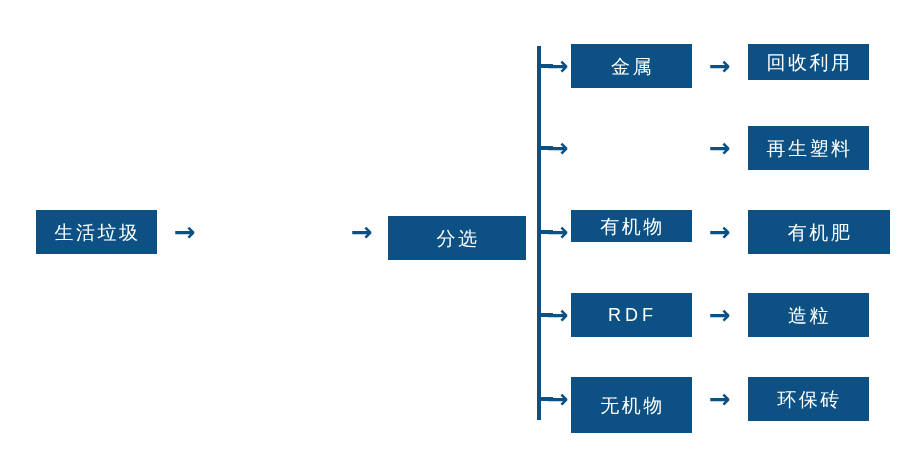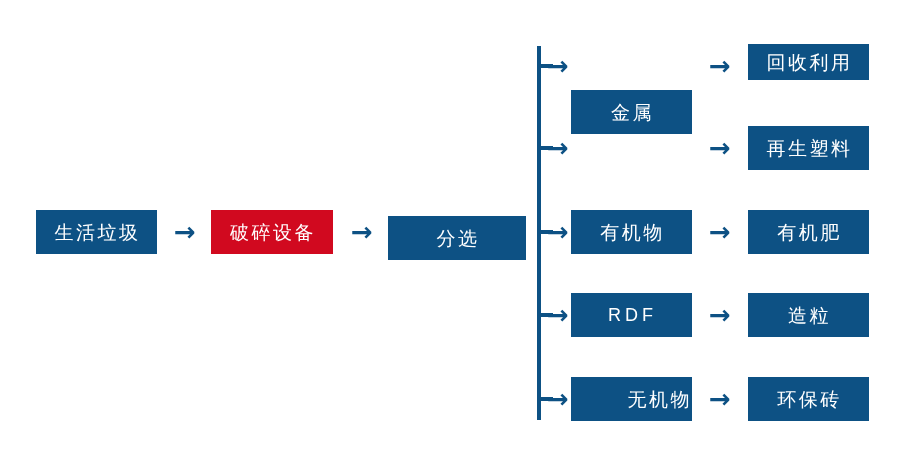--- a/index.html
+++ b/index.html
@@ -77,40 +77,37 @@
 <div id="diagram-canvas">
 
   <div class="node-box blue" style="left:36px; top:210px; width:121px; height:44px;">
     <span>生活垃圾</span>
   </div>
 
   <div class="arrow-glyph" style="left:167px; top:218px; width:36px; height:28px;">
     <span>→</span>
   </div>
 
-  <div class="node-box red" style="left:211px; top:210px; width:122px; height:44px;">
-    <span>破碎设备</span>
-  </div>
 
   <div class="arrow-glyph" style="left:344px; top:218px; width:36px; height:28px;">
     <span>→</span>
   </div>
 
   <div class="node-box blue" style="left:388px; top:216px; width:138px; height:44px;">
     <span>分选</span>
   </div>
 
   <div id="vertical-spine" style="left:537px; top:46px; width:4px; height:374px;"></div>
 
   <div class="branch-stub" style="left:537px; top:64px; width:16px;"></div>
   <div class="arrow-glyph" style="left:545px; top:52px; width:26px; height:28px;">
     <span>→</span>
   </div>
 
-  <div class="node-box blue" style="left:571px; top:44px; width:121px; height:44px;margin-top:46px;">
+  <div class="node-box blue" style="left:571px; top:44px; width:121px; height:44px;">
     <span>金属</span>
   </div>
 
   <div class="arrow-glyph" style="left:702px; top:52px; width:36px; height:28px;">
     <span>→</span>
   </div>
 
   <div class="node-box blue" style="left:748px; top:44px; width:121px; height:36px;">
     <span>回收利用</span>
   </div>
@@ -127,29 +124,29 @@
 
   <div class="node-box blue" style="left:748px; top:126px; width:121px; height:44px;">
     <span>再生塑料</span>
   </div>
 
   <div class="branch-stub" style="left:537px; top:230px; width:16px;"></div>
   <div class="arrow-glyph" style="left:545px; top:218px; width:26px; height:28px;">
     <span>→</span>
   </div>
 
-  <div class="node-box blue" style="left:571px; top:210px; width:121px; height:44px;">
+  <div class="node-box blue" style="left:571px; top:210px; width:121px; height:32px;">
     <span>有机物</span>
   </div>
 
   <div class="arrow-glyph" style="left:702px; top:218px; width:36px; height:28px;">
     <span>→</span>
   </div>
 
-  <div class="node-box blue" style="left:748px; top:210px; width:121px; height:44px;">
+  <div class="node-box blue" style="left:748px; top:210px; width:142px; height:44px;">
     <span>有机肥</span>
   </div>
 
   <div class="branch-stub" style="left:537px; top:313px; width:16px;"></div>
   <div class="arrow-glyph" style="left:545px; top:301px; width:26px; height:28px;">
     <span>→</span>
   </div>
 
   <div class="node-box blue latin" style="left:571px; top:293px; width:121px; height:44px;">
     <span>RDF</span>
@@ -161,21 +158,21 @@
 
   <div class="node-box blue" style="left:748px; top:293px; width:121px; height:44px;">
     <span>造粒</span>
   </div>
 
   <div class="branch-stub" style="left:537px; top:397px; width:16px;"></div>
   <div class="arrow-glyph" style="left:545px; top:385px; width:26px; height:28px;">
     <span>→</span>
   </div>
 
-  <div class="node-box blue" style="left:571px; top:377px; width:121px; height:44px;justify-content:flex-end;">
+  <div class="node-box blue" style="left:571px; top:377px; width:121px; height:56px;">
     <span>无机物</span>
   </div>
 
   <div class="arrow-glyph" style="left:702px; top:385px; width:36px; height:28px;">
     <span>→</span>
   </div>
 
   <div class="node-box blue" style="left:748px; top:377px; width:121px; height:44px;">
     <span>环保砖</span>
   </div>

